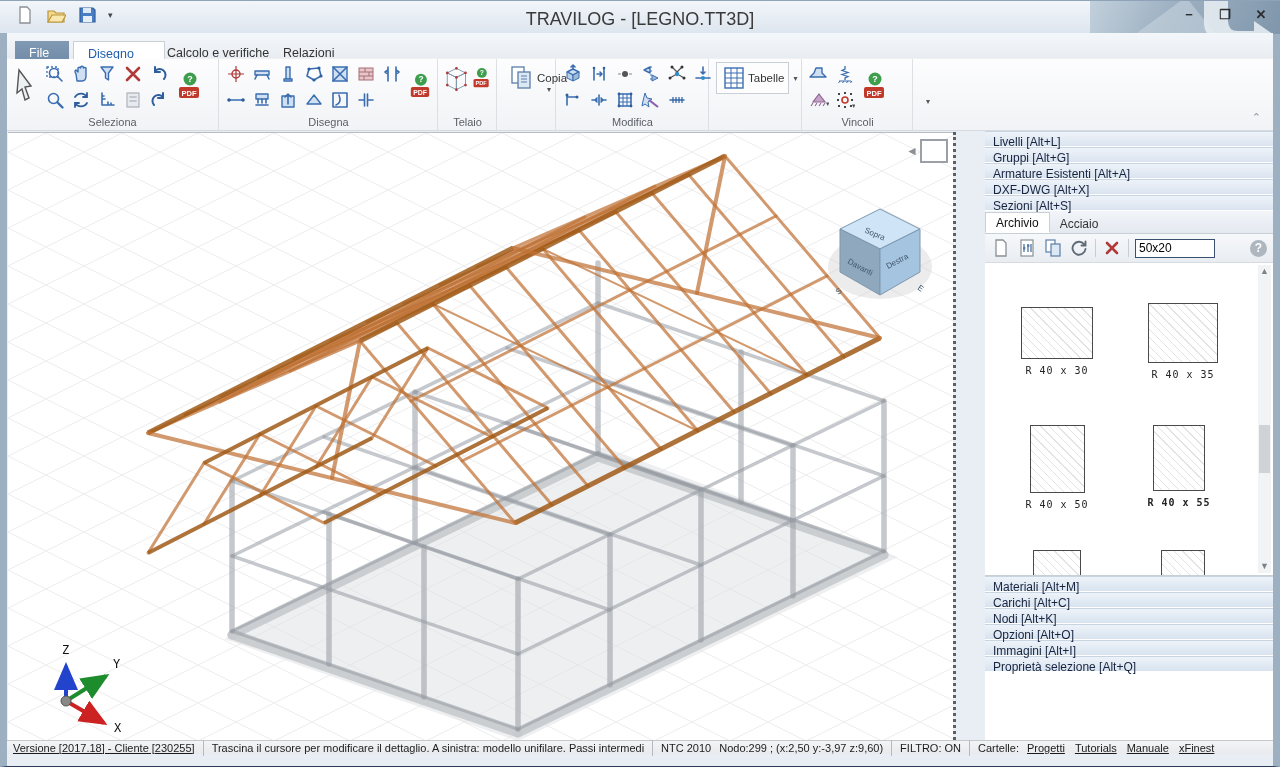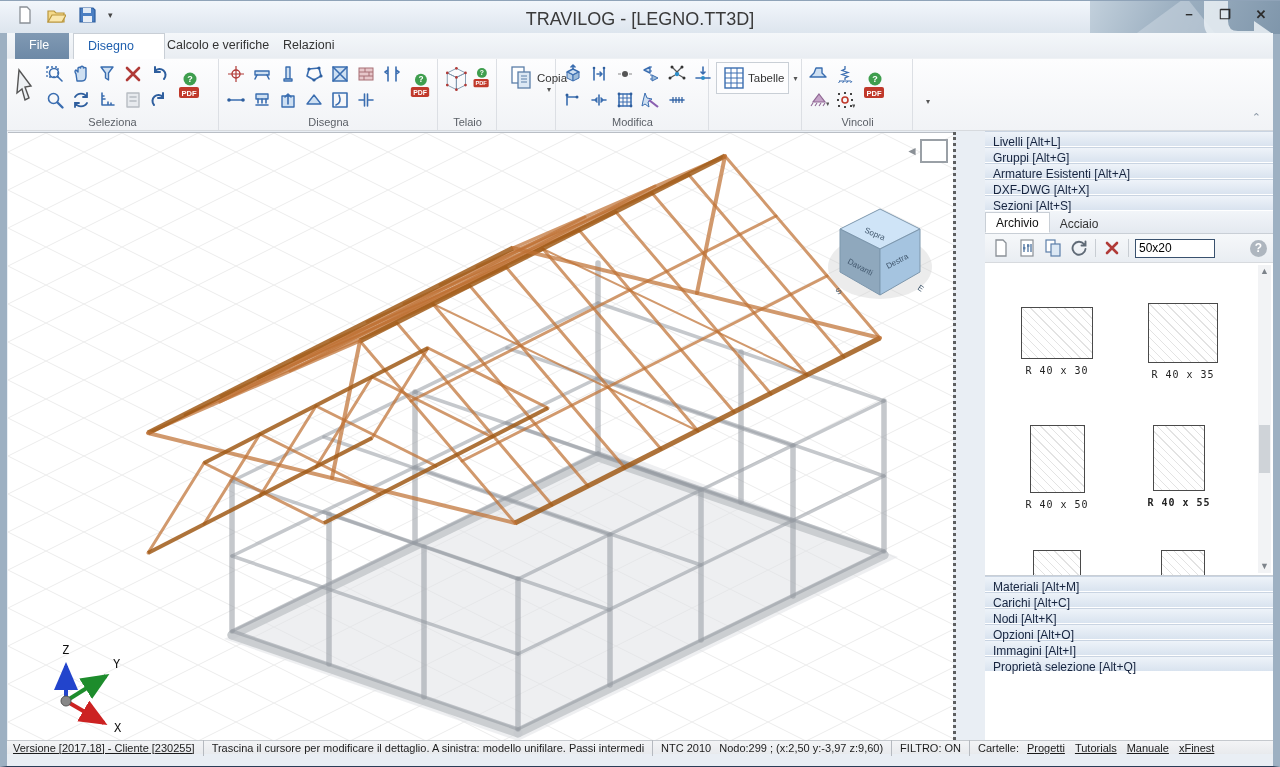--- a/index.html
+++ b/index.html
@@ -15,21 +15,21 @@
     background:linear-gradient(115deg,#c2d0dc 0%,#9fb2c3 40%,#7f96ab 100%); overflow:hidden; }
   #titlebar .brand svg { position:absolute; right:4px; top:-4px; }
   #qat { position:absolute; left:15px; top:4px; display:flex; gap:11px; align-items:center; }
   #title-text { position:absolute; left:0; right:0; top:8px; text-align:center; color:#3a3a3a; font-size:18px; }
   .winbtns { position:absolute; right:10px; top:6px; display:flex; gap:18px; z-index:5; }
   .winbtn { width:18px; height:16px; color:#2c2c2c; font-size:13px; line-height:16px; text-align:center; cursor:default; font-weight:bold;}
 
   
   #tabrow { position:absolute; left:0; top:33px; width:1266px; height:26px;
     background:linear-gradient(180deg,#f4f7fa,#e9edf2); border-bottom:1px solid #eef1f4; }
-  .rtab { position:absolute; top:0; height:26px; padding:5px 30px 0 14px; font-size:12.5px; color:#333; }
+  .rtab { position:absolute; top:8px; height:26px; padding:5px 30px 0 14px; font-size:12.5px; color:#333; }
   .rtab.file { left:8px; width:54px; background:linear-gradient(180deg,#8099b3,#6d89a6); color:#fff; text-align:center; }
   .rtab.active { background:#fff; color:#1f5fae; border:1px solid #c9cfd6; border-bottom:none; }
 
   
   #ribbon { position:absolute; left:0; top:59px; width:1266px; height:72px;
     background:linear-gradient(180deg,#fdfdfe,#f1f3f6); border-bottom:1px solid #d7dade; }
   .rgroup { position:absolute; top:0; height:71px; border-right:1px solid #dcdfe4; padding:3px 6px 0 6px; }
   .glabel { position:absolute; bottom:2px; left:0; right:0; text-align:center; font-size:11px; color:#5a5f66; }
   .icongrid { display:grid; grid-auto-flow:column; grid-template-rows:24px 24px; gap:2px 6px; align-items:center; justify-items:center; }
   .sic { width:20px; height:20px; display:block; }

